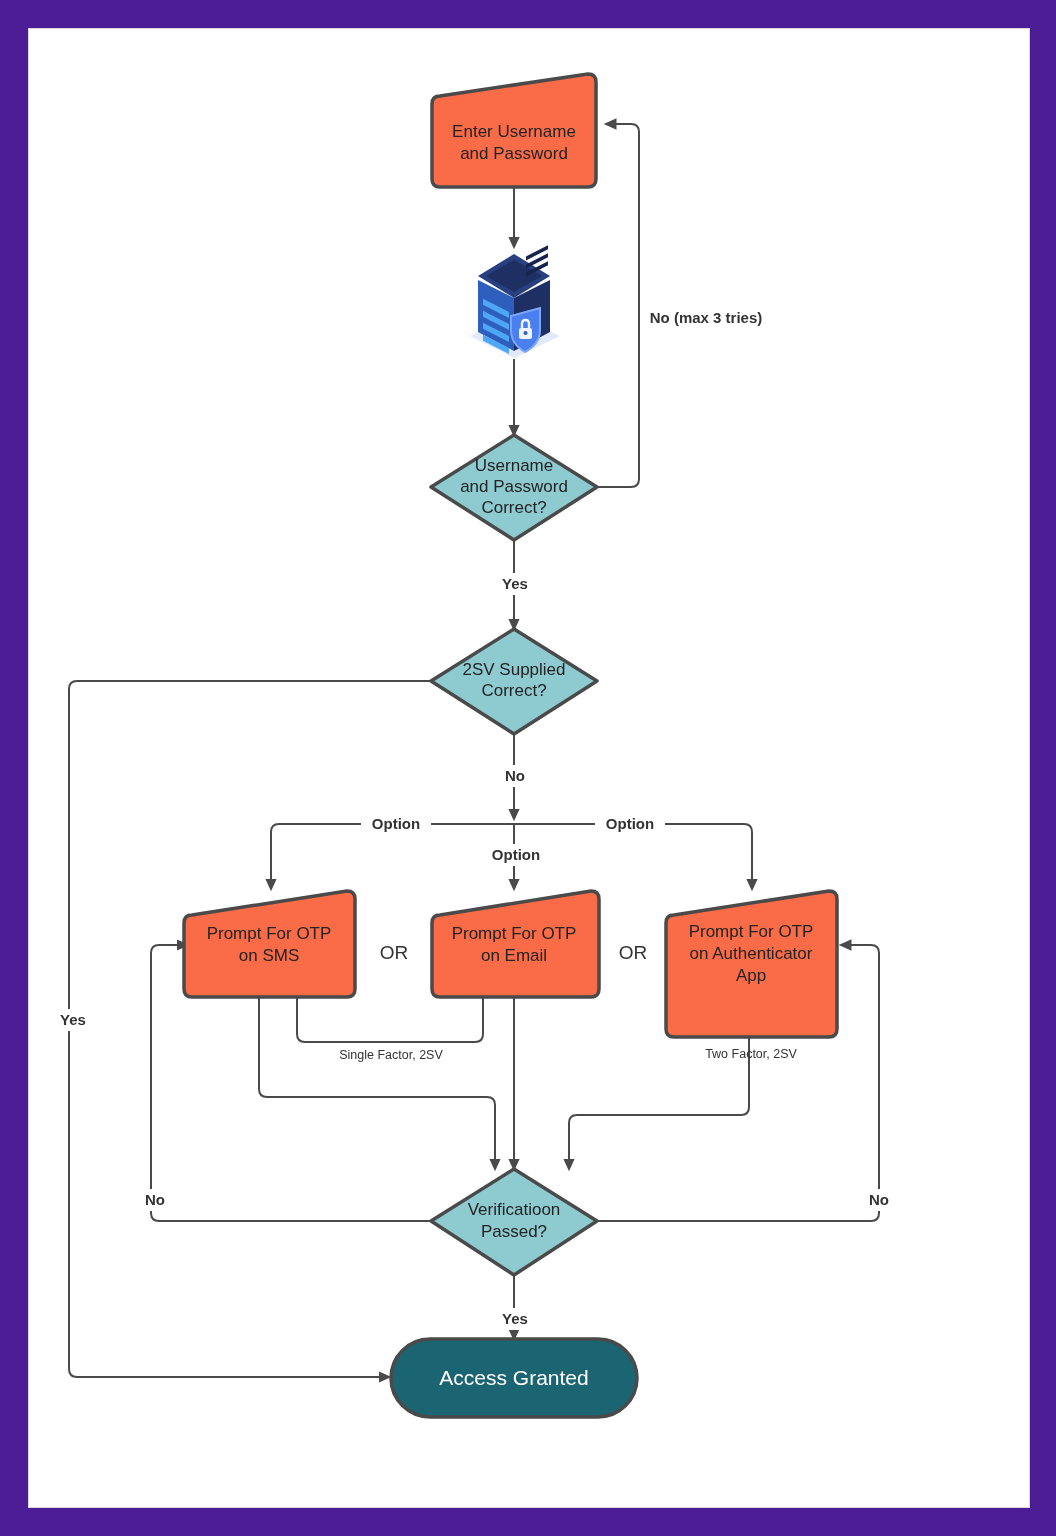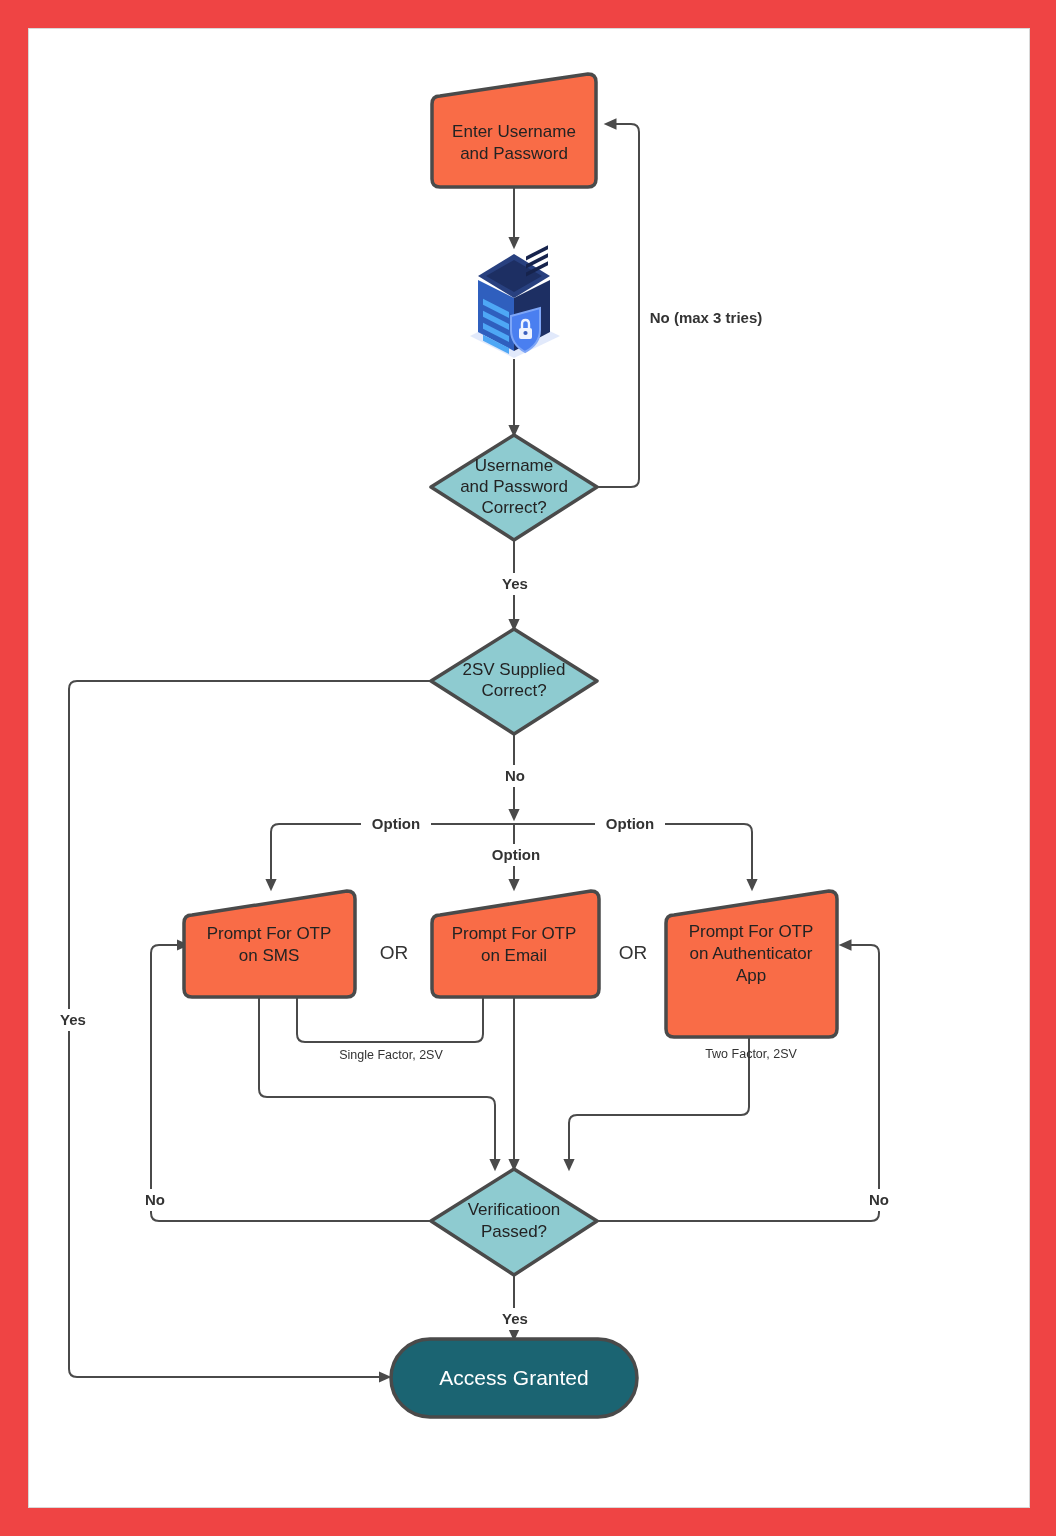--- a/index.html
+++ b/index.html
@@ -11,21 +11,21 @@
     width: 1056px;
     height: 1536px;
     overflow: hidden;
     font-family: "Liberation Sans", sans-serif;
   }
   #frame {
     position: absolute;
     left: 0; top: 0;
     width: 1056px;
     height: 1536px;
-    background: #ef4444;
+    background: #4c1d95;
   }
   #canvas {
     position: absolute;
     left: 28px;
     top: 28px;
     width: 1002px;
     height: 1480px;
     background: #ffffff;
     border: 1px solid #d8d8d8;
     box-sizing: border-box;

